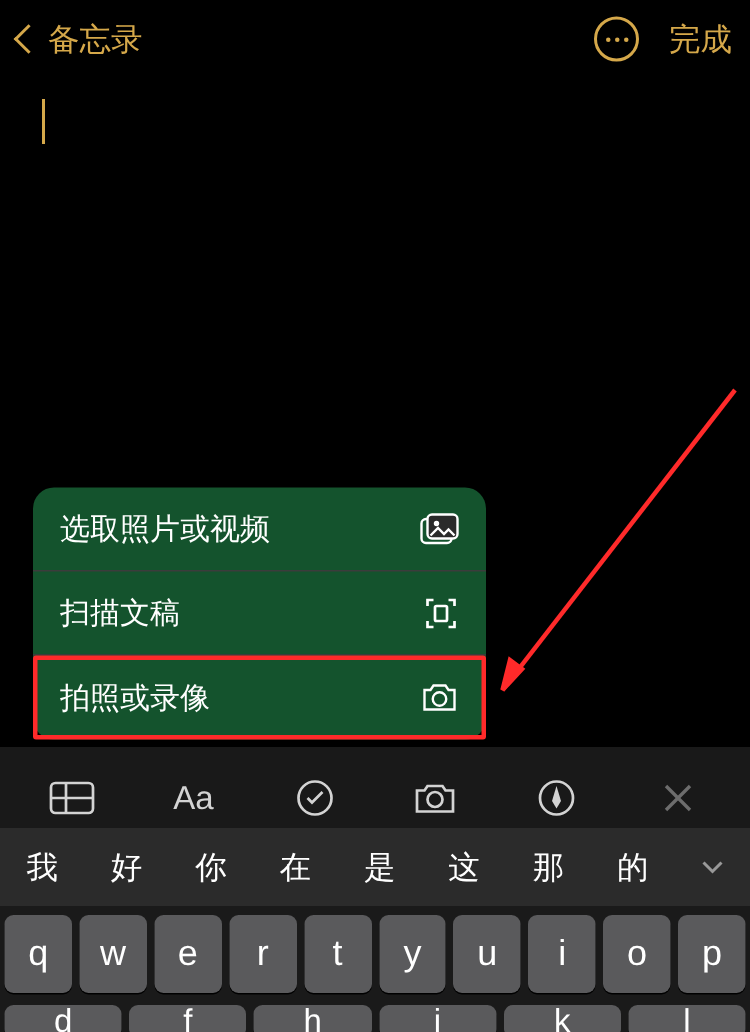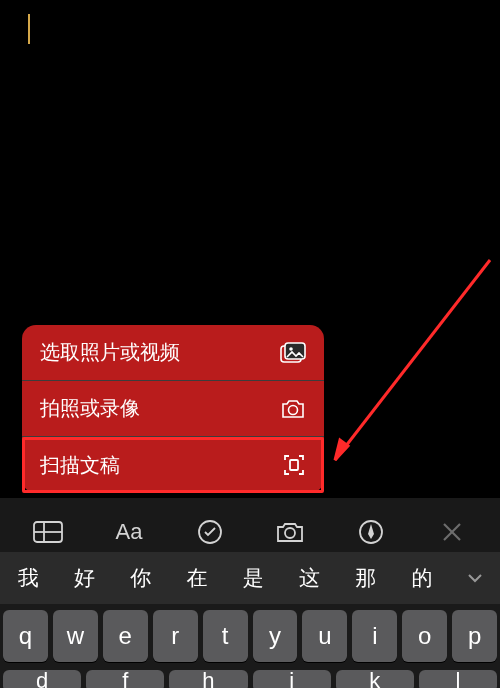--- a/index.html
+++ b/index.html
@@ -8,21 +8,21 @@
   .nav { display:flex; align-items:center; justify-content:space-between; height:52px; padding:0 12px; }
   .nav-left { display:flex; align-items:center; color:#d5a84a; font-size:21px; }
   .chev { width:14px; height:14px; border-left:2.5px solid #d5a84a; border-bottom:2.5px solid #d5a84a; transform:rotate(45deg); margin-right:6px; }
   .nav-right { display:flex; align-items:center; gap:20px; }
   .more { width:30px; height:30px; border:2px solid #d5a84a; border-radius:50%; display:flex; align-items:center; justify-content:center; }
   .dots { display:flex; gap:3px; }
   .dots span { width:3px; height:3px; background:#d5a84a; border-radius:50%; }
   .done { color:#d5a84a; font-size:21px; }
   .editor { position:relative; padding:14px 28px; }
   .caret { width:2px; height:30px; background:#d5a84a; }
-  .menu { position:absolute; left:22px; width:302px; top:325px; background:#b91c1c; border-radius:14px; overflow:hidden; }
+  .menu { position:absolute; left:22px; width:302px; top:325px; background:#14532d; border-radius:14px; overflow:hidden; }
   .menu-item { display:flex; align-items:center; justify-content:space-between; height:56px; padding:0 18px; color:#fff; font-size:20px; border-bottom:1px solid #3c3c3c; }
   .menu-item:last-child { border-bottom:none; }
   .icon { color:#fff; display:flex; align-items:center; justify-content:center; }
   .hl-menu { position:absolute; left:22px; top:437px; width:302px; height:56px; border:3px solid #ff2a2a; border-radius:2px; pointer-events:none; }
   .hl-tool { position:absolute; left:265px; top:500px; width:70px; height:50px; border:3px solid #ff2a2a; border-radius:2px; pointer-events:none; }
   .arrow { position:absolute; stroke:#ff2a2a; stroke-width:3; fill:none; pointer-events:none; }
   .toolbar { position:absolute; top:498px; left:0; right:0; height:68px; background:#191919; display:flex; align-items:center; justify-content:space-around; padding:0 8px; }
   .tool { width:60px; height:40px; display:flex; align-items:center; justify-content:center; color:#d3d3d3; }
   .tool.close { color:#6d6d6d; }
   .suggest { position:absolute; top:552px; left:0; right:0; height:52px; background:#2b2b2b; display:flex; align-items:center; }
@@ -31,52 +31,68 @@
   .kb { position:absolute; top:604px; left:0; right:0; bottom:0; background:#1a1a1a; padding:6px 3px 0 3px; display:flex; flex-direction:column; gap:8px; }
   .row { display:flex; gap:5px; }
   .key { flex:1; height:52px; background:#5a5a5c; border-radius:6px; display:flex; align-items:center; justify-content:center; color:#fff; font-size:24px; box-shadow:0 1px 0 #000; }
   .row2 .key { height:22px; font-size:22px; }
 </style>
 </head>
 <body>
 
 <div class="viewport">
 
+  <div class="nav">
+    <div class="nav-left">
+      <span class="chev"></span>
+      <span>备忘录</span>
+    </div>
+    <div class="nav-right">
+      <div class="more">
+        <span class="dots">
+            <span></span>
+            <span></span>
+            <span></span>
+          </span>
+      </div>
+      <div class="done">完成</div>
+    </div>
+  </div>
 
   <div class="editor">
     <div class="caret"></div>
   </div>
 
   <div class="menu">
     <div class="menu-item">
       <span>选取照片或视频</span>
       <span class="icon">
         <svg width="26" height="22" viewBox="0 0 26 22">
             <rect x="1" y="4" width="20" height="16" rx="3" fill="none" stroke="#fff" stroke-width="1.6"></rect>
             <rect x="5" y="1" width="20" height="16" rx="3" fill="#2a2a2a" stroke="#fff" stroke-width="1.6"></rect>
             <circle cx="11" cy="7" r="1.8" fill="#fff"></circle>
             <path d="M7 15 L12 10 L16 14 L19 11 L23 15" fill="none" stroke="#fff" stroke-width="1.6"></path>
           </svg>
       </span>
     </div>
     <div class="menu-item">
+      <span>扫描文稿</span>
+      <span class="icon">
+        <svg width="24" height="24" viewBox="0 0 24 24" fill="none" stroke="#fff" stroke-width="1.8">
+            <path d="M3 7V3h4M21 7V3h-4M3 17v4h4M21 17v4h-4"></path>
+            <rect x="8" y="7" width="8" height="10" rx="1"></rect>
+          </svg>
+      </span>
+    </div>
+    <div class="menu-item">
       <span>拍照或录像</span>
       <span class="icon">
         <svg width="26" height="22" viewBox="0 0 26 22">
             <path d="M3 6 h4 l2 -3 h8 l2 3 h4 v13 h-20 z" fill="none" stroke="#fff" stroke-width="1.6"></path>
             <circle cx="13" cy="12" r="4.5" fill="none" stroke="#fff" stroke-width="1.6"></circle>
-          </svg>
-      </span>
-    </div>
-    <div class="menu-item">
-      <span>扫描文稿</span>
-      <span class="icon">
-        <svg width="24" height="24" viewBox="0 0 24 24" fill="none" stroke="#fff" stroke-width="1.8">
-            <path d="M3 7V3h4M21 7V3h-4M3 17v4h4M21 17v4h-4"></path>
-            <rect x="8" y="7" width="8" height="10" rx="1"></rect>
           </svg>
       </span>
     </div>
   </div>
 
   <div class="hl-menu"></div>
   <div class="hl-tool"></div>
   <svg class="arrow" style="left:320px;top:250px" width="180" height="220">
       <line x1="170" y1="10" x2="15" y2="210"></line>
       <polygon points="15,210 28,196 20,190" fill="#ff2a2a"></polygon>

